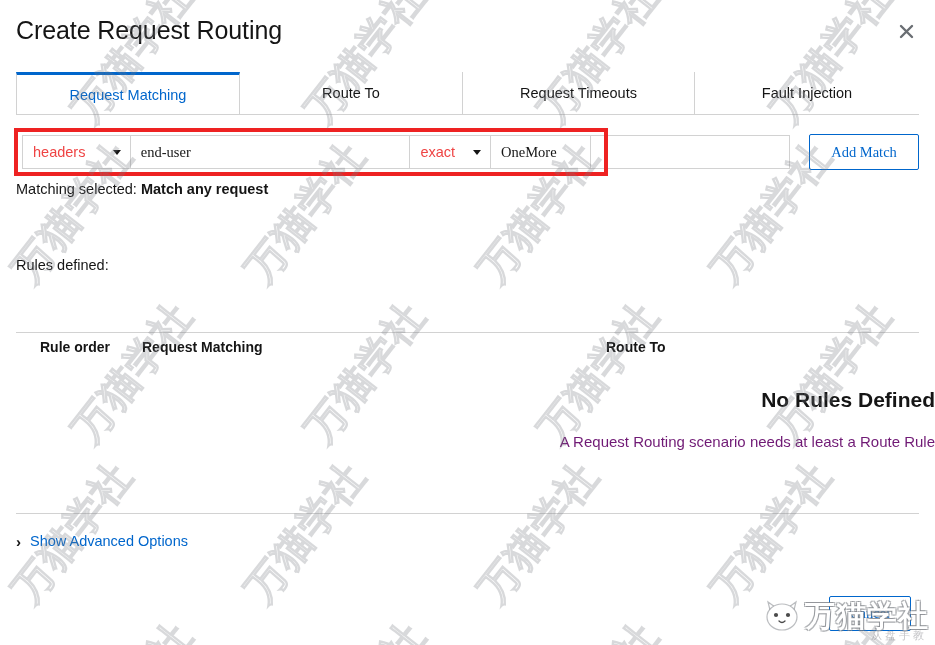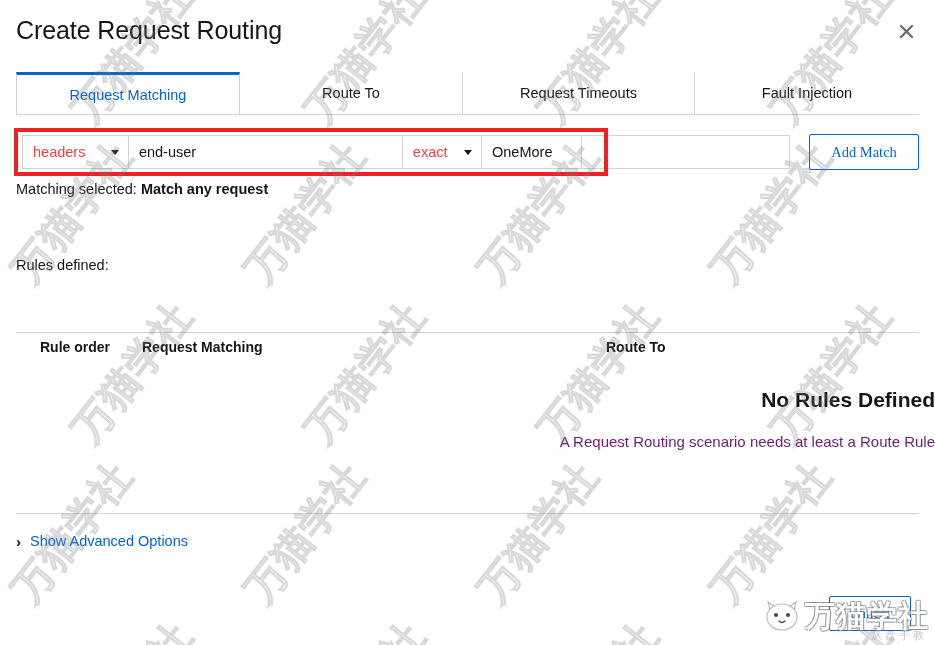--- a/index.html
+++ b/index.html
@@ -167,21 +167,21 @@
   }
   .txtin {
     box-sizing: border-box;
     border: none;
     border-right: 1px solid #d2d2d2;
     padding: 0 10px;
     font-size: 14.5px;
     color: #151515;
     background: #fff;
     outline: none;
-    font-family: Liberation Sans, sans-serif;
+    font-family: Liberation Serif, serif;
   }
   .in-name { width: 286px; }
   .in-val  { width: 100px; }
   .in-tail { flex: 1 1 auto; border-right: none; }
 
   .btn-outline {
     box-sizing: border-box;
     border: 1px solid #06c;
     background: #fff;
     color: #06c;

